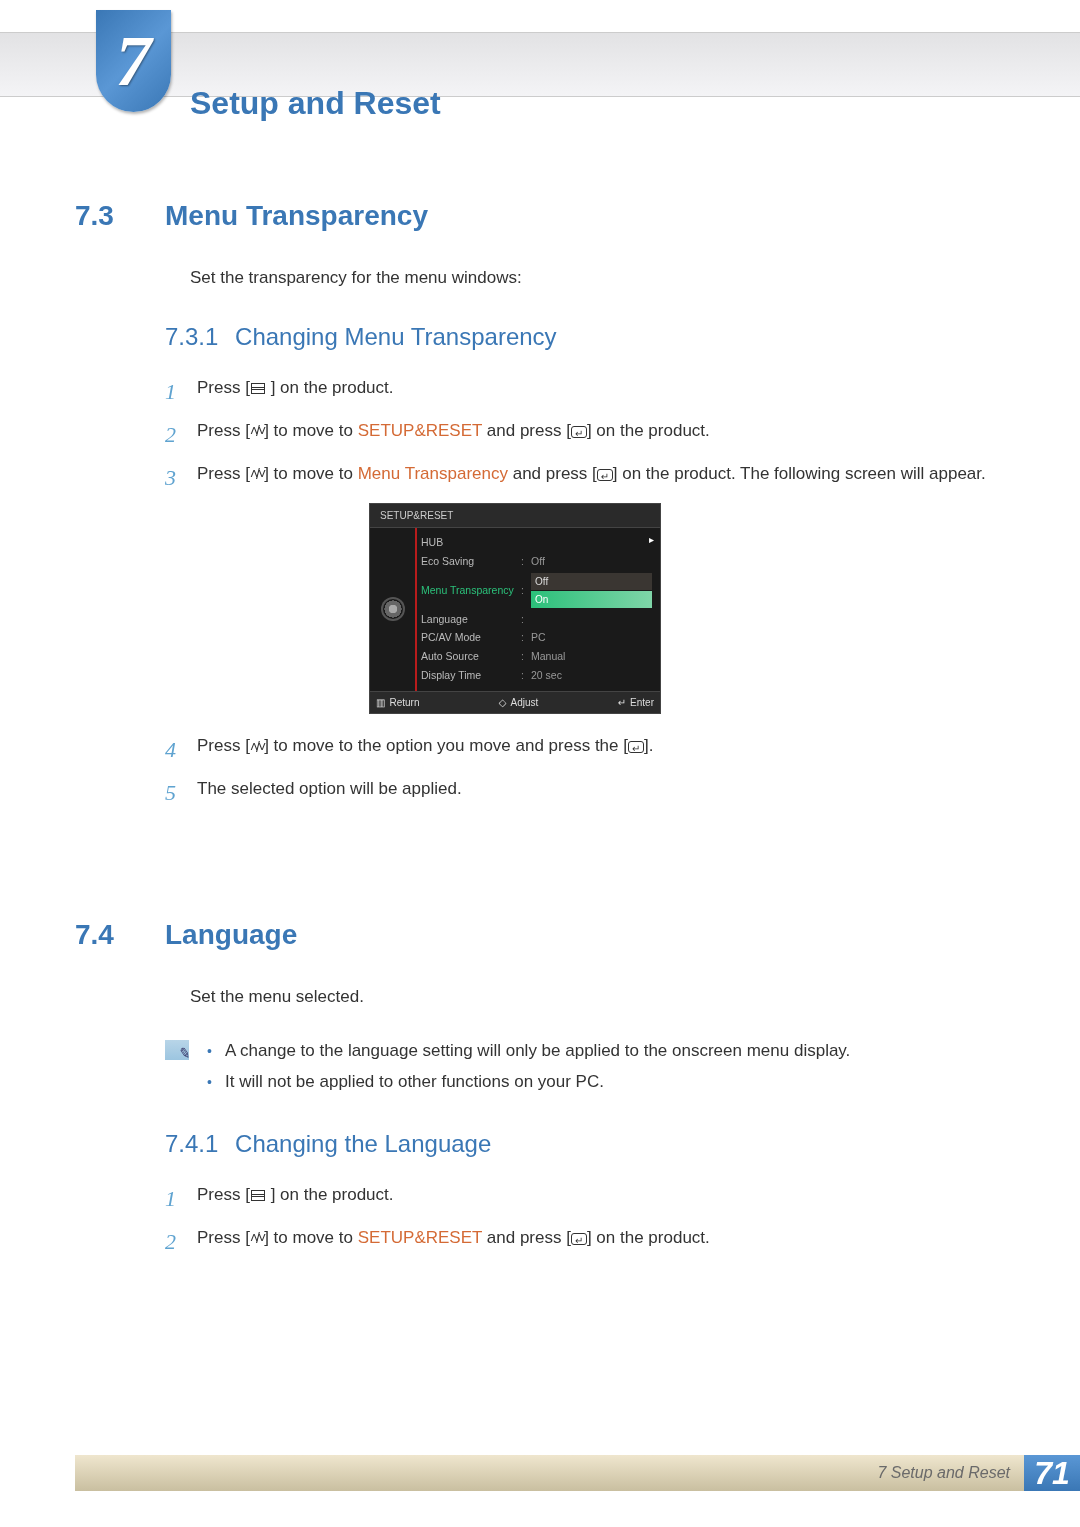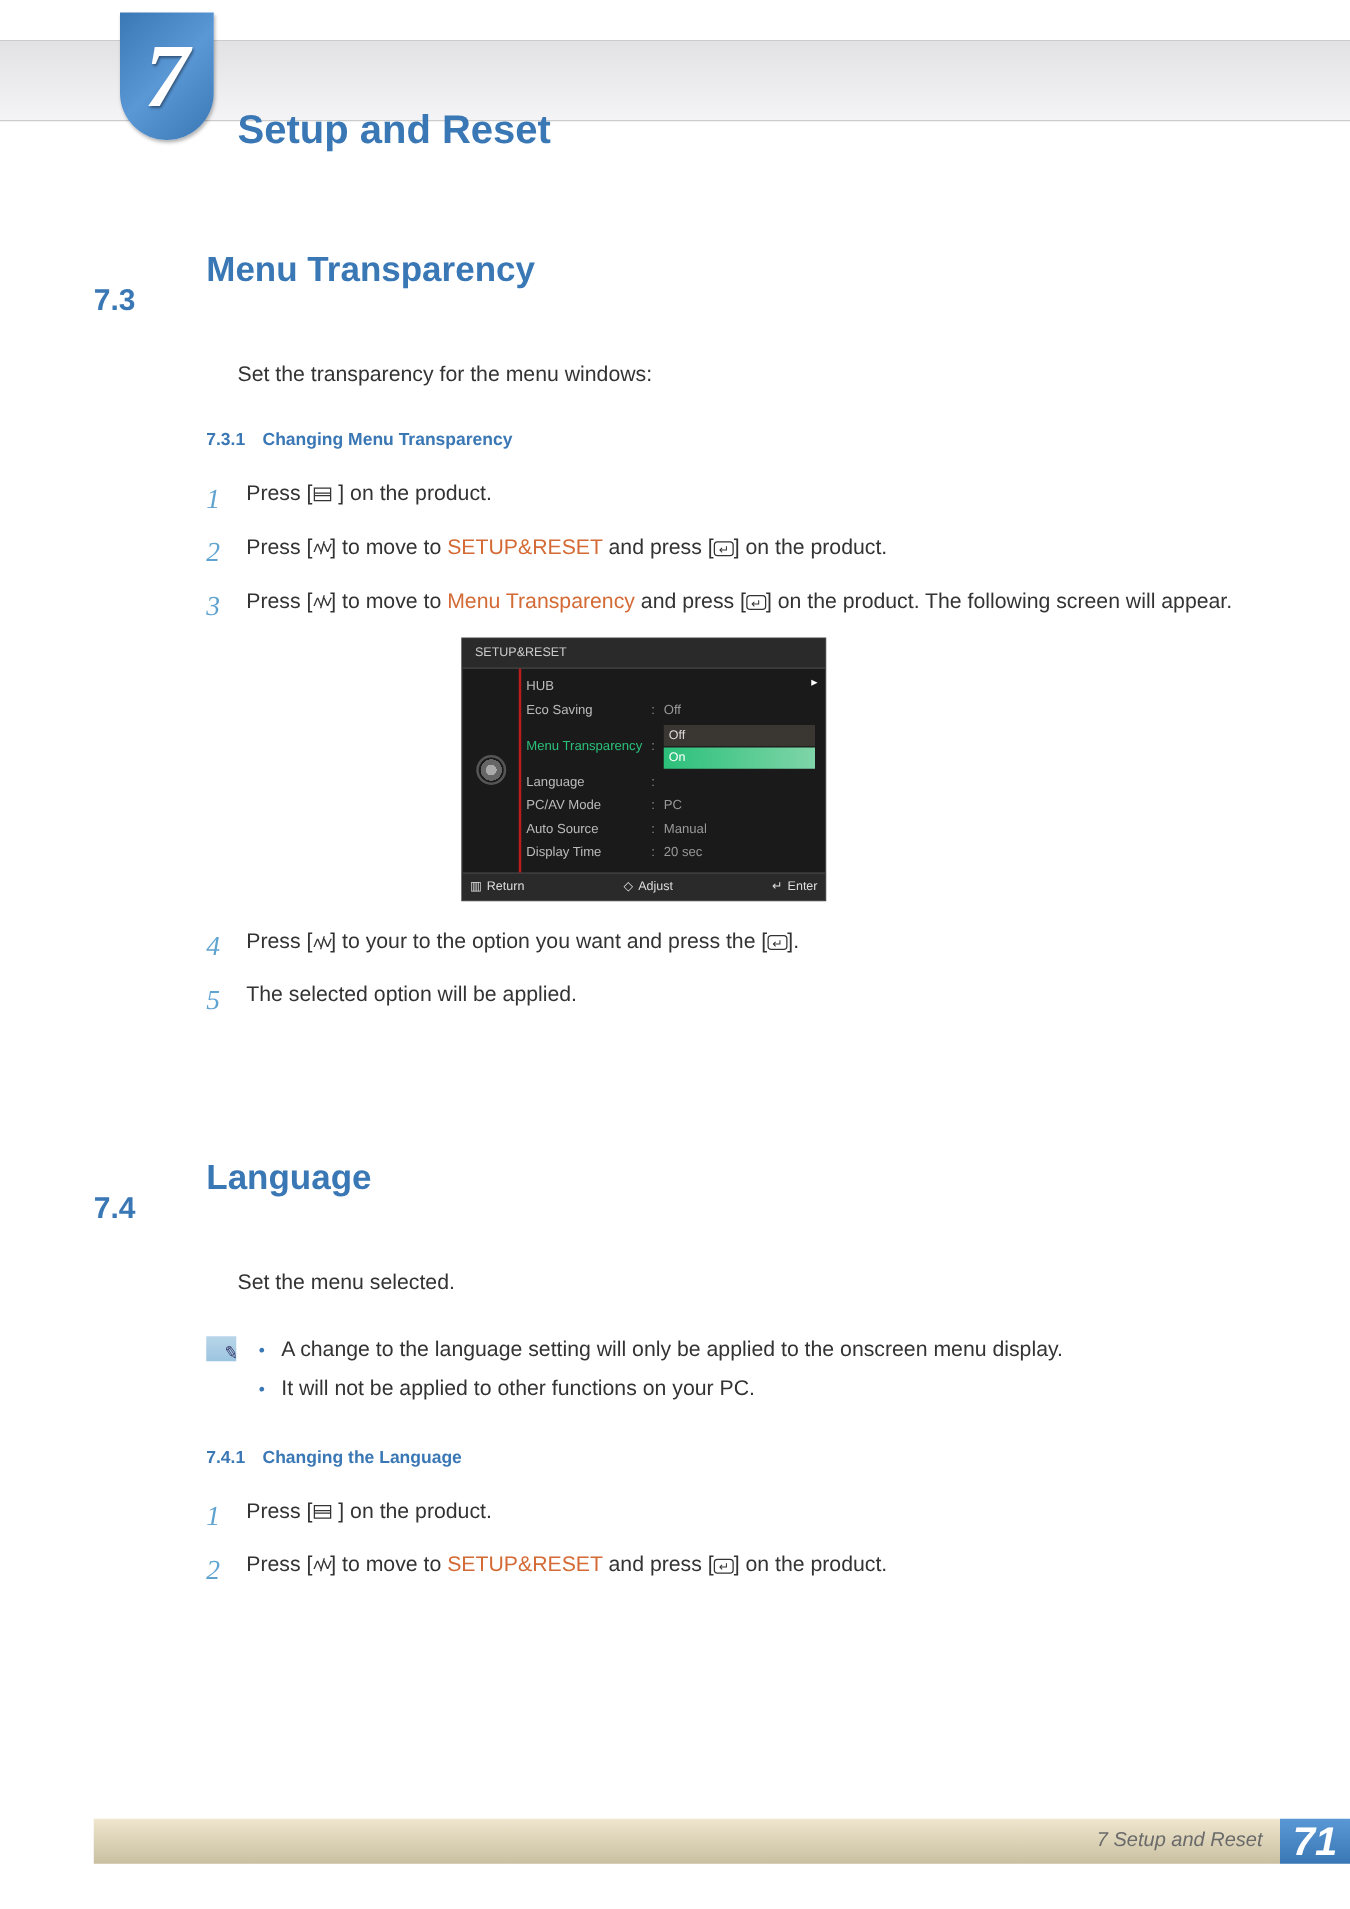--- a/index.html
+++ b/index.html
@@ -53,24 +53,24 @@
     color: #3a77b5;
     margin-top: 37px;
   }
   .content {
     position: absolute;
     top: 180px;
     left: 75px;
     right: 75px;
   }
   .sec-row { display: flex; margin-top: 15px; margin-bottom: 28px; }
-  .sec-num { color: #3a77b5; font-size: 24px; font-weight: bold; width: 90px; margin-top: 28px; }
+  .sec-num { color: #3a77b5; font-size: 28px; font-weight: bold; width: 90px; }
   .sec-title { color: #3a77b5; font-size: 28px; font-weight: bold; }
   .body-text { margin-left: 115px; margin-bottom: 28px; font-size: 17px; }
-  .subsec { margin-left: 90px; color: #3a77b5; font-size: 14px; font-weight: bold; margin-bottom: 20px; }
+  .subsec { margin-left: 90px; color: #3a77b5; font-size: 24px; font-weight: normal; margin-bottom: 20px; }
   .sub-num { margin-right: 10px; }
   .step-list { margin-left: 90px; }
   .step { display: flex; margin-bottom: 10px; }
   .step-n {
     color: #5fa3d0;
     font-style: italic;
     font-family: Georgia, serif;
     font-size: 22px;
     width: 32px;
     flex-shrink: 0;
@@ -284,21 +284,21 @@
             <span>Enter</span>
           </span>
       </div>
     </div>
   </div>
 
   <div class="step-list">
     <div class="step">
       <div class="step-n">4</div>
       <div class="step-txt">
-        <span>Press [</span><span class="icon-updn">˄/˅</span><span>] to your to the option you want and press the [</span><span class="icon-enter"></span><span>].</span>
+        <span>Press [</span><span class="icon-updn">˄/˅</span><span>] to move to the option you move and press the [</span><span class="icon-enter"></span><span>].</span>
       </div>
     </div>
     <div class="step">
       <div class="step-n">5</div>
       <div class="step-txt">The selected option will be applied.</div>
     </div>
   </div>
 
   <div class="sec-gap"></div>
 

